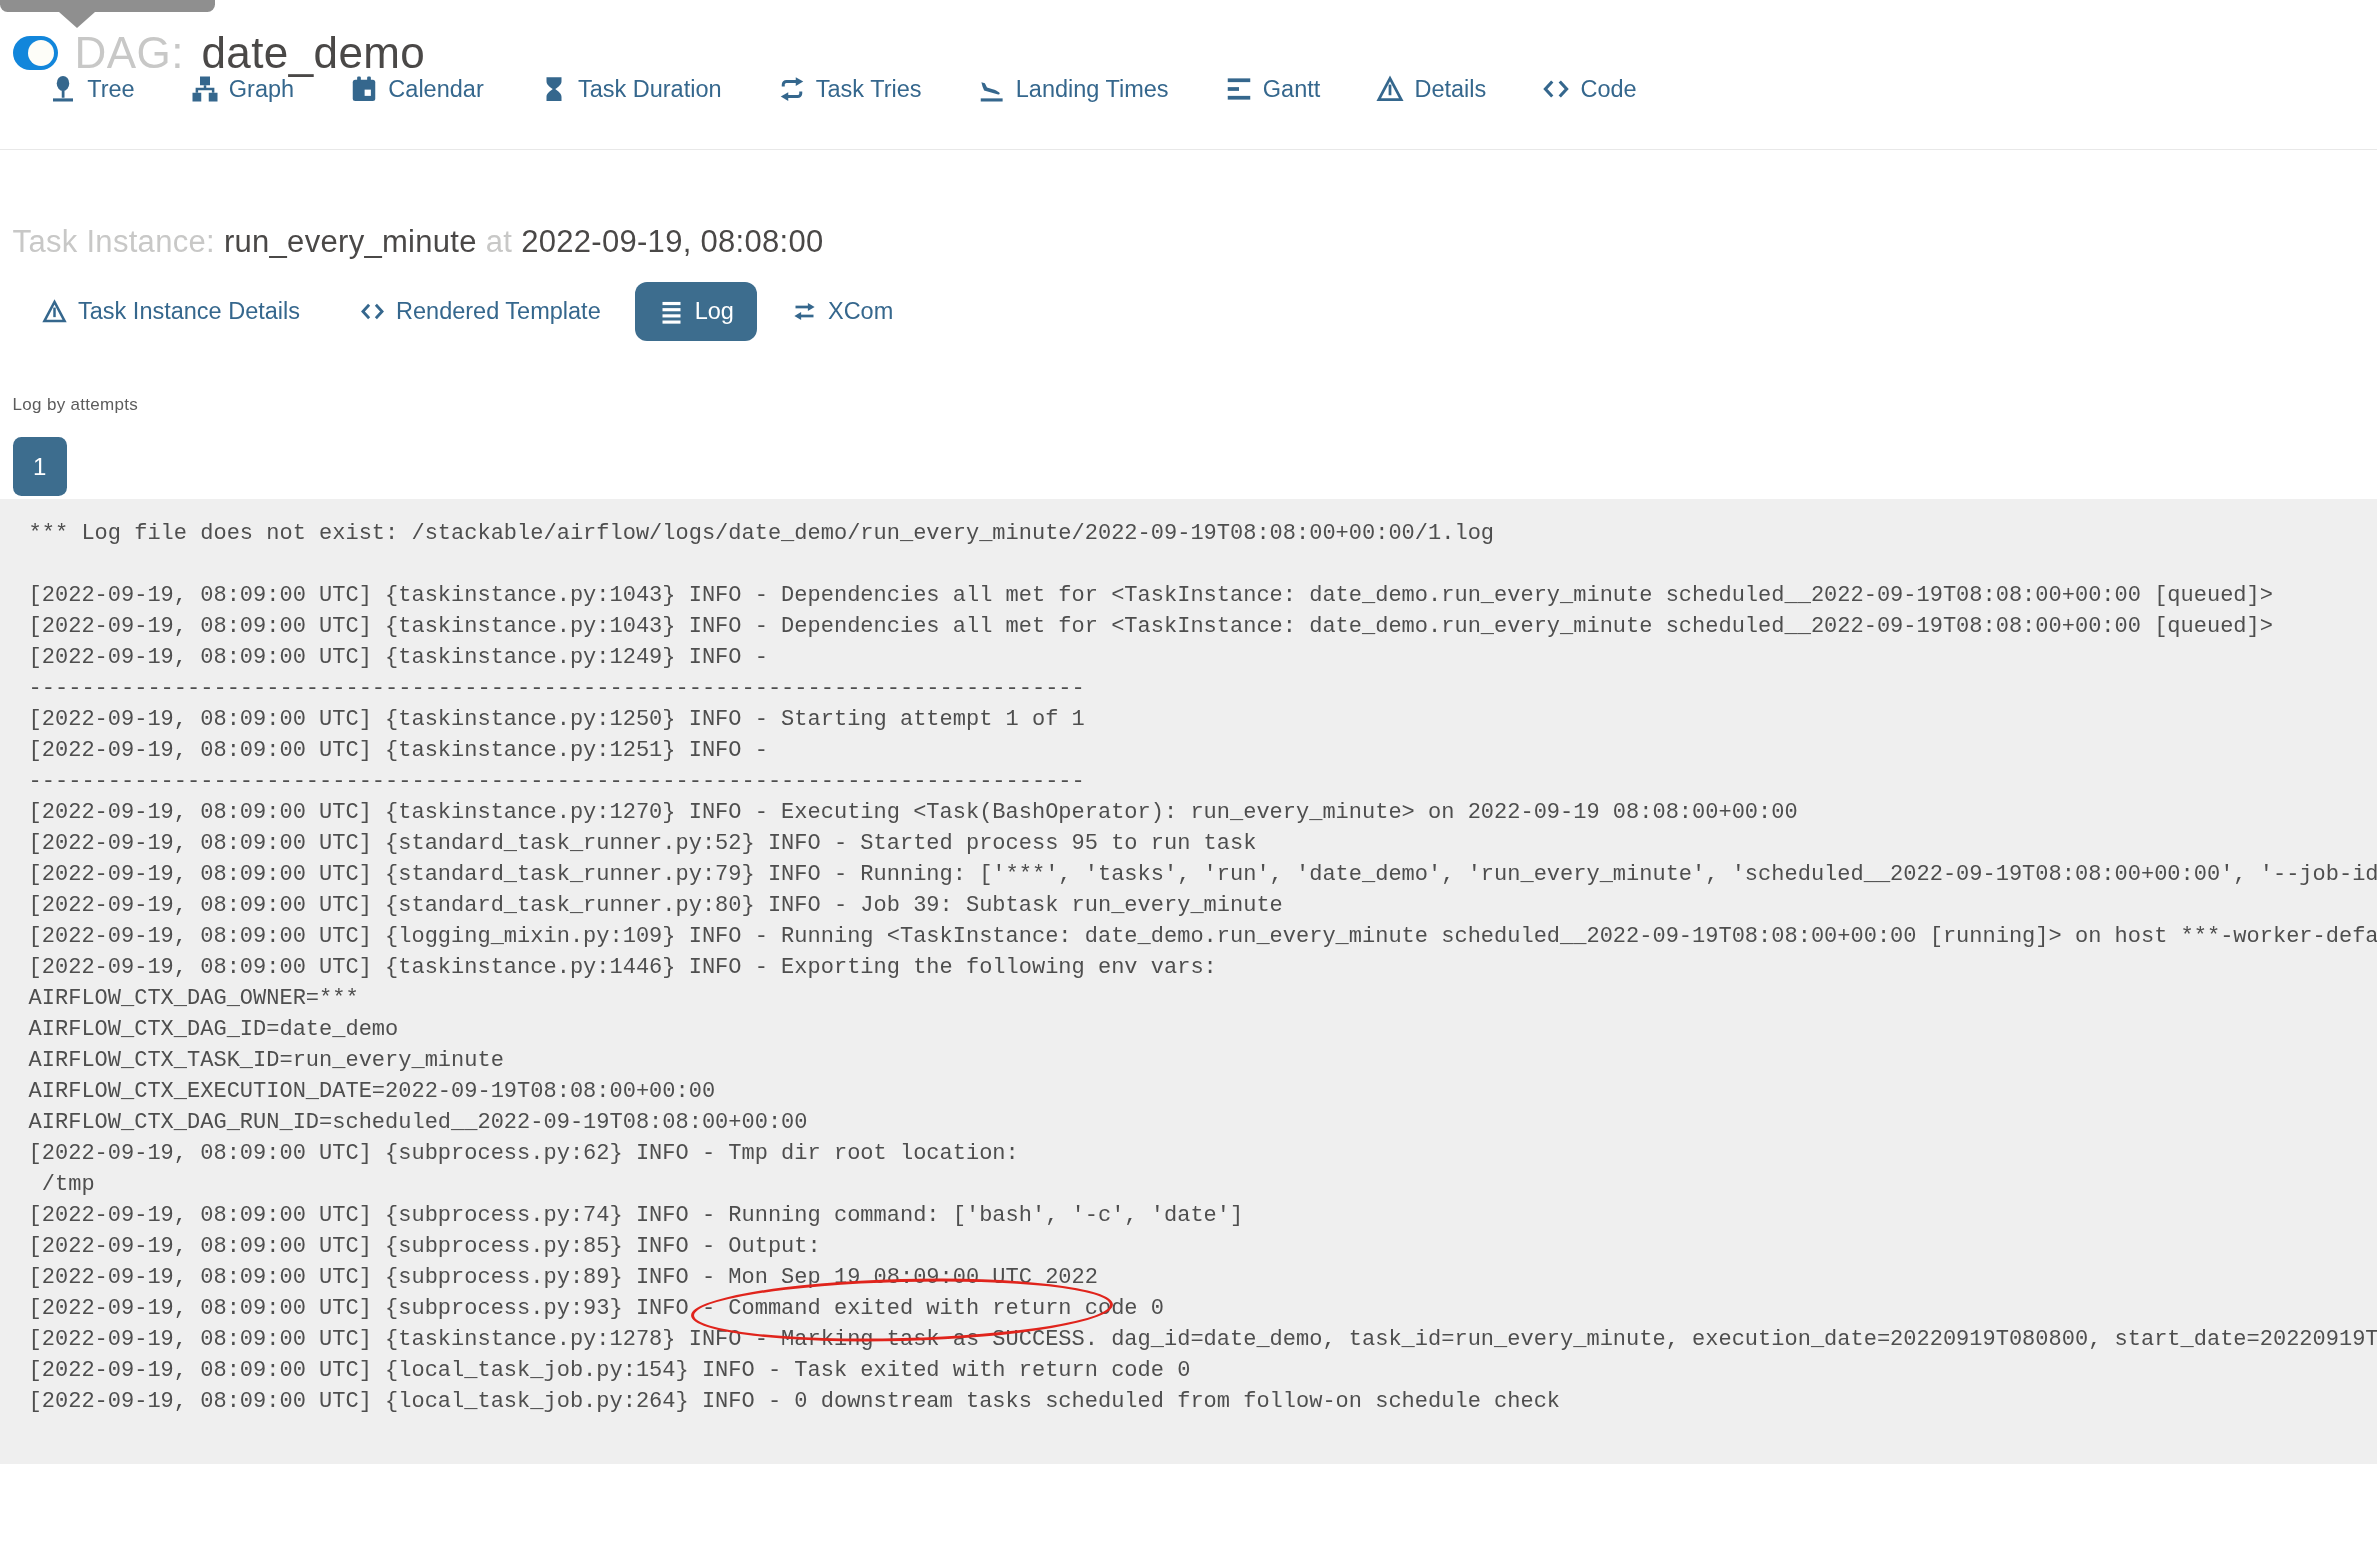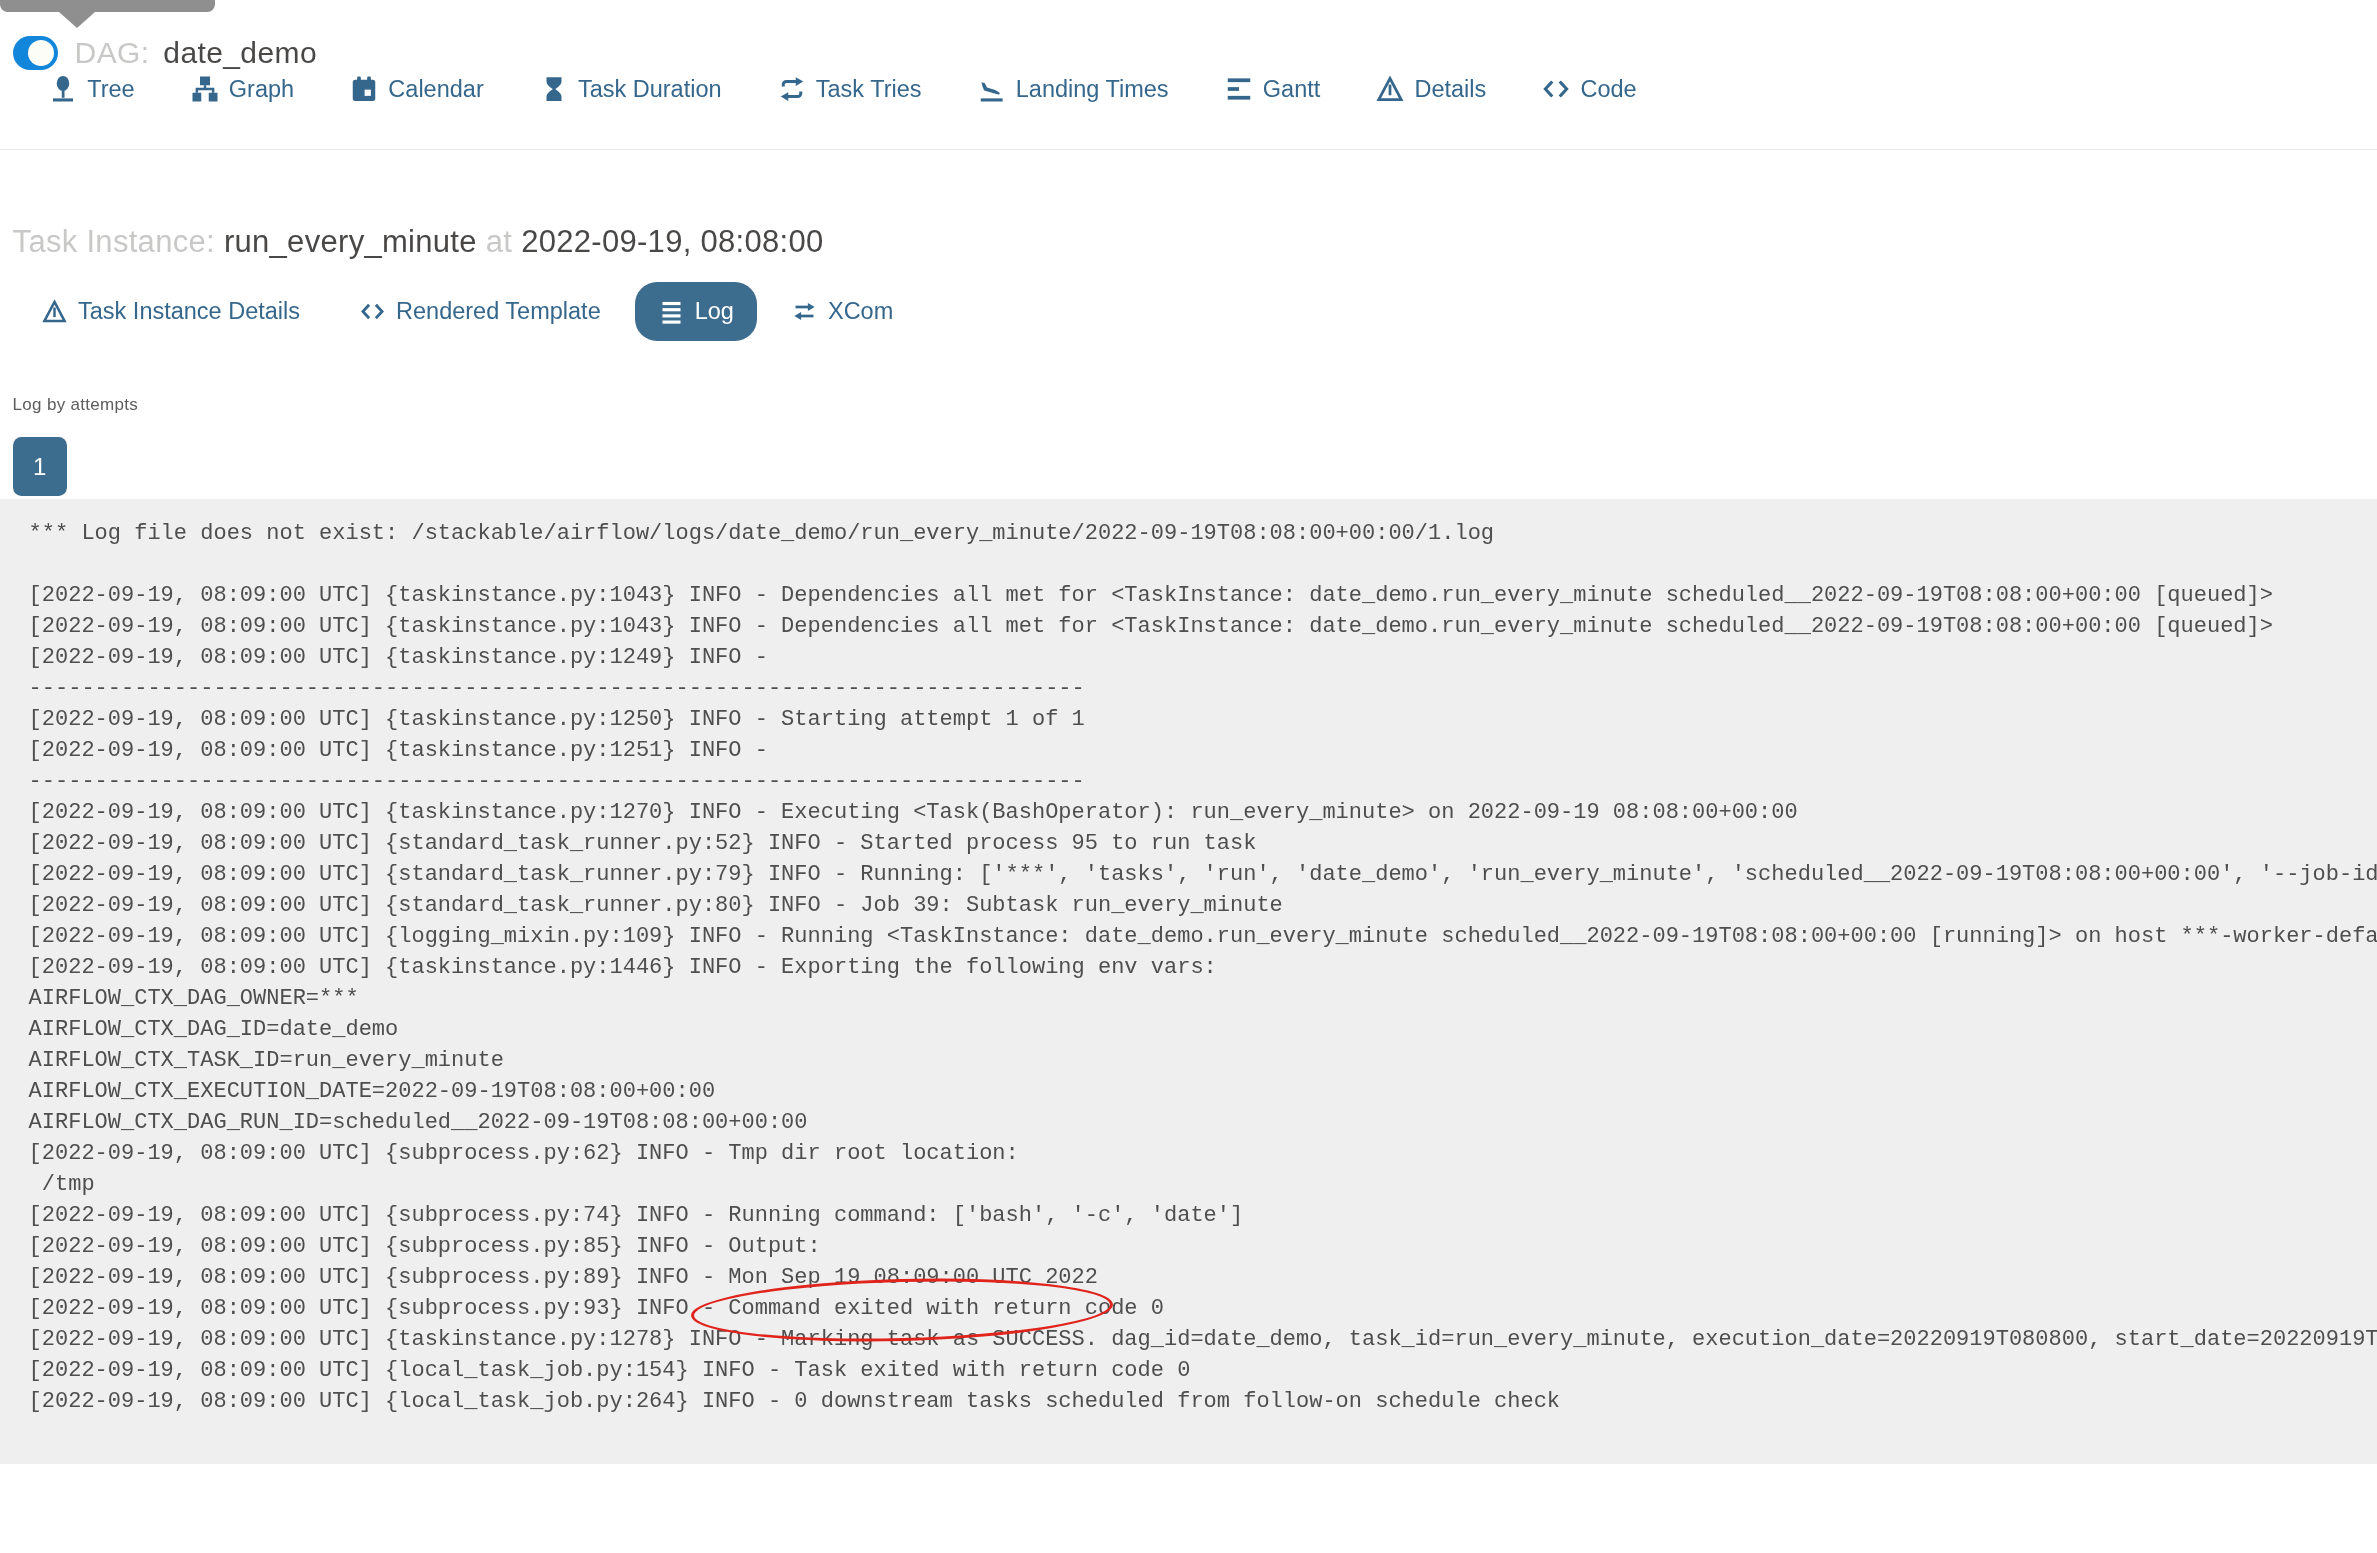--- a/index.html
+++ b/index.html
@@ -26,21 +26,21 @@
   
   .dag-header{display:flex; align-items:center; gap:17px; padding:32px 0 0 12.6px; height:74px;}
   .switch{
     display:inline-block; width:45px; height:34px; border-radius:17.6px;
     background:var(--c-toggle); position:relative; cursor:pointer; flex:0 0 auto;
   }
   .switch .knob{
     position:absolute; top:4.2px; left:15px; width:26px; height:26px;
     border-radius:50%; background:#fdfdf8;
   }
-  .dag-title{font-weight:normal; font-size:30px; letter-spacing:0.4px;}
+  .dag-title{font-weight:normal; font-size:44px; letter-spacing:0.4px;}
   .dag-label{color:var(--c-muted);}
   .dag-name{color:var(--c-dark); margin-left:5px;}
   
   .nav-tabs{
     display:flex; align-items:center; gap:55px;
     padding:0 0 45px 48px;
     border-bottom:1.7px solid var(--c-divider);
   }
   .nav-item{
     display:inline-flex; align-items:center; gap:9.2px;
@@ -54,21 +54,21 @@
   .ti-heading .dark{color:var(--c-dark);}
   
   .subtabs{display:flex; align-items:center; gap:34px; margin-top:22px; padding-left:41px; height:59px;}
   .subtab{
     display:inline-flex; align-items:center; gap:10px;
     color:var(--c-link); font-size:23.5px; cursor:pointer; white-space:nowrap;
   }
   .subtab .icon{display:inline-flex; width:27px; height:27px;}
   .subtab.active{
     background:var(--c-accent); color:#fff; height:59px;
-    padding:0 23px; border-radius:22px;
+    padding:0 23px; border-radius:12px;
   }
   .subtab:first-child{margin-right:25px;}
   
   .log-attempts-heading{
     margin-top:54px; padding-left:12.6px;
     font-size:17px; font-weight:normal; color:var(--c-heading); letter-spacing:0.3px;
   }
   .attempts{margin-top:22px; padding-left:12.6px; height:59px;}
   .attempt-btn{
     display:inline-flex; align-items:center; justify-content:center;

